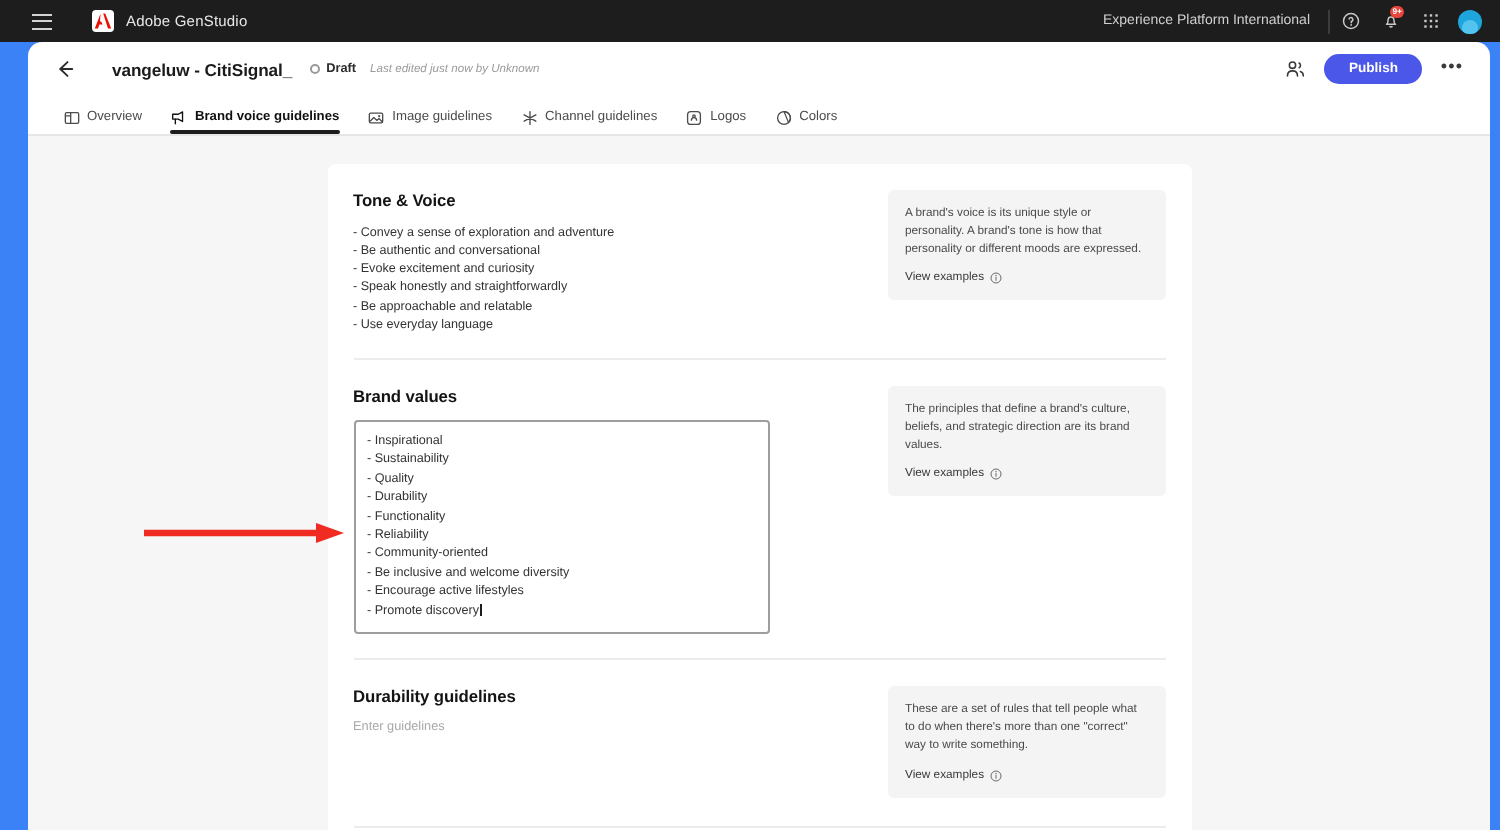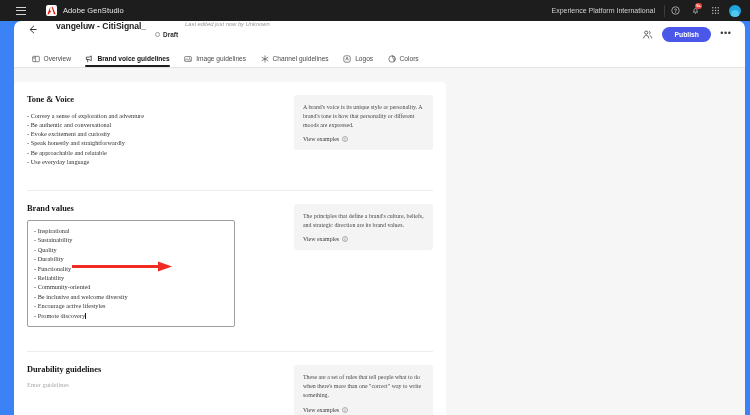--- a/index.html
+++ b/index.html
@@ -78,21 +78,21 @@
     left: 14px; top: 21px;
     width: 731px; height: 394px;
     background: #fff;
     border-radius: 7px 7px 0 0;
     overflow: hidden;
   }
 
   
   .page-header {
     height: 27px;
-    display: flex; 
+    display: flex; align-items: center;
     padding: 0 12px 0 10px;
   }
   .back-arrow {
     width: 16px; height: 16px;
     display: flex; align-items: center; justify-content: center;
     cursor: pointer; color: #2c2c2c;
   }
   .doc-title {
     font-size: 8.6px; font-weight: bold; color: #1b1b1b;
     margin-left: 16px; letter-spacing: -.05px;
@@ -146,33 +146,32 @@
     height: 1.6px; background: #1d1d1d; border-radius: 1px;
   }
   .tab-ico { width: 9px; height: 9px; display: flex; align-items: center; justify-content: center; }
   .tab-ico svg { display: block; }
 
   
   .content-area {
     height: 347px;
     background: #f6f6f6;
     padding-top: 14px;
-    display: flex; 
+    display: flex; justify-content: center;
     overflow: hidden;
-    font-family: Liberation Serif, serif;
   }
   .card {
     width: 432px;
     background: #fff;
     border-radius: 4px 4px 0 0;
     padding: 0 13px;
   }
 
   .section { padding: 13px 0 0 0; display: flex; gap: 10px; }
-  .section + .section { border-top: 1px solid #ececec; margin-top: 24px; }
+  .section + .section { border-top: 1px solid #ececec; margin-top: 12px; }
   .sec-main { flex: 1 1 auto; min-width: 0; }
   .sec-aside { width: 139px; flex: 0 0 139px; }
 
   .sec-title {
     font-size: 8.4px; font-weight: bold; color: #141414;
     margin-bottom: 7px; letter-spacing: -.05px;
   }
   .bullet-list { list-style: none; }
   .bullet-list li {
     font-size: 6.3px; color: #333; line-height: 1.45;

